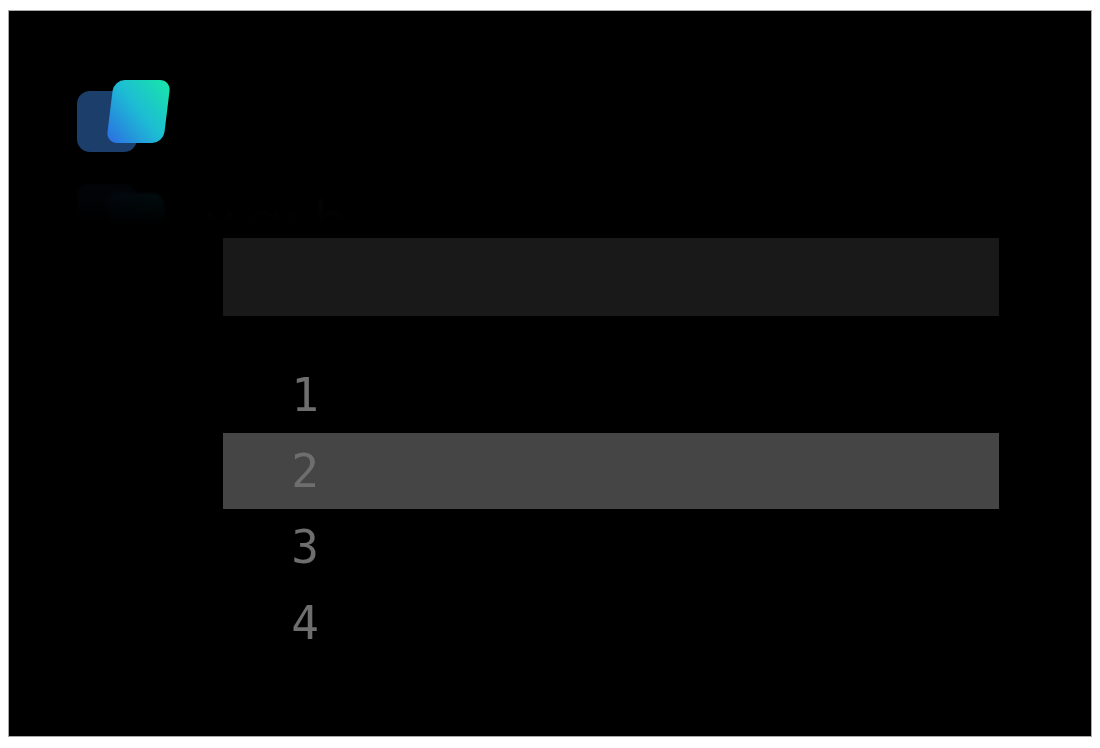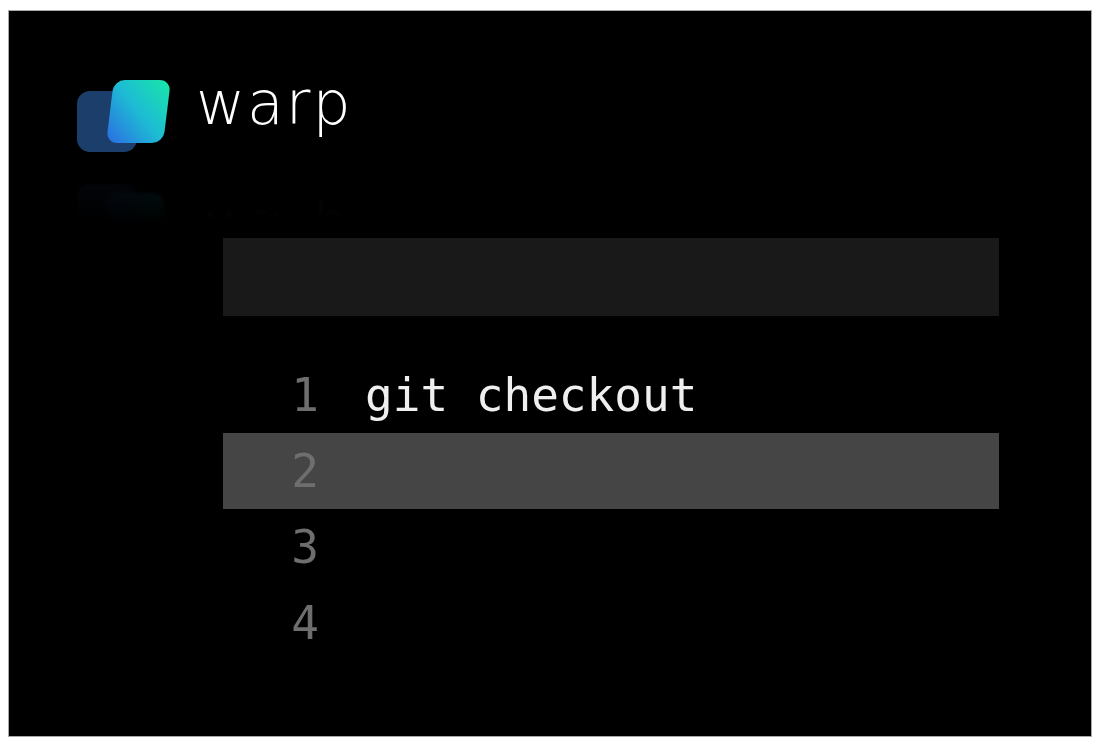--- a/index.html
+++ b/index.html
@@ -66,41 +66,39 @@
               <stop offset="50%" stop-color="#1DBBD4"></stop>
               <stop offset="100%" stop-color="#18E9A6"></stop>
             </linearGradient>
           </defs>
           <rect x="1" y="12" width="60" height="61" rx="13" fill="#1C3E6B"></rect>
           <g transform="translate(32,0) skewX(-7)">
             <rect x="6" y="1" width="57" height="63" rx="11" fill="url(#warpGrad)"></rect>
           </g>
         </svg>
       </div>
-      <div class="wordmark">warp</div>
 
       <div class="logo-reflection">
         <div class="logo-icon">
           <svg width="104" height="86" viewBox="0 0 104 86">
             <rect x="1" y="12" width="60" height="61" rx="13" fill="#1C3E6B"></rect>
             <g transform="translate(32,0) skewX(-7)">
               <rect x="6" y="1" width="57" height="63" rx="11" fill="url(#warpGrad)"></rect>
             </g>
           </svg>
         </div>
         <div class="wordmark">warp</div>
       </div>
     </div>
 
     <div class="command-bar"></div>
 
     <div class="lines">
       <div class="line">
         <span class="num">1</span>
-        <span class="cmd">git checkout</span>
       </div>
       <div class="line highlighted">
         <span class="num">2</span>
         <span class="cmd"></span>
       </div>
       <div class="line">
         <span class="num">3</span>
         <span class="cmd"></span>
       </div>
       <div class="line">

